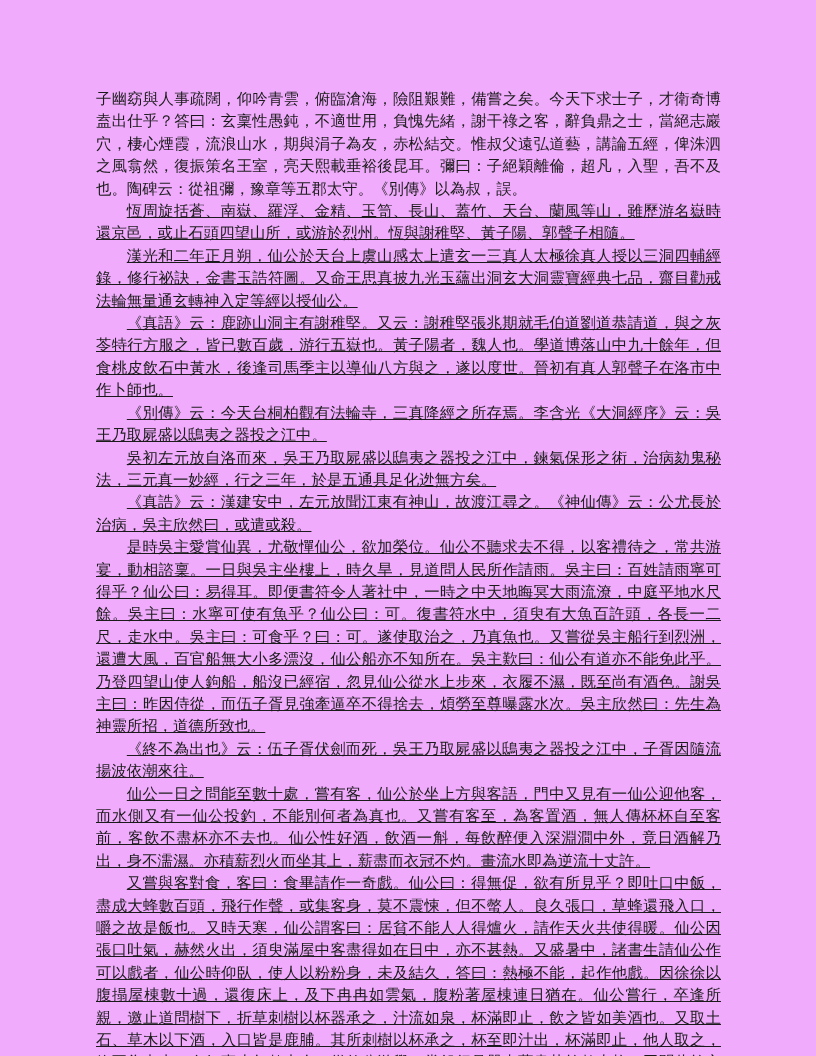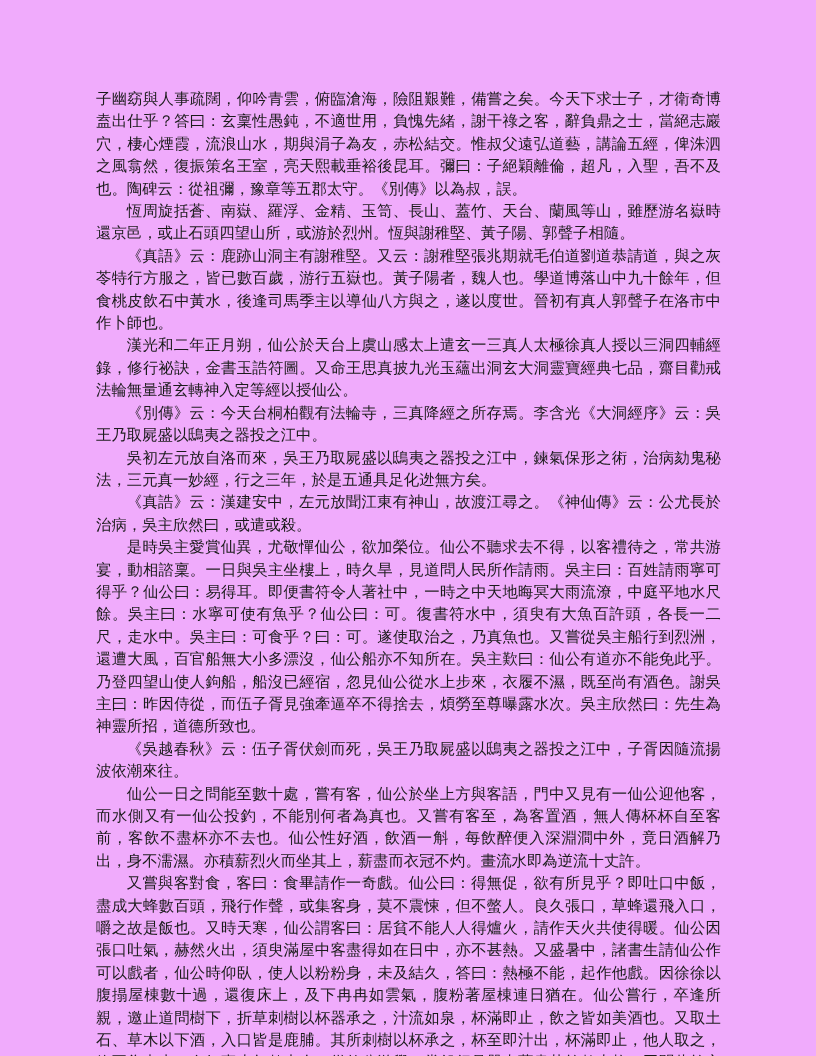--- a/index.html
+++ b/index.html
@@ -25,32 +25,33 @@
     line-height: 22.4px;
     text-align: justify;
     text-justify: inter-ideograph;
   }
   .para {
     margin: 0;
     padding: 0;
   }
   .para.indent {
     text-indent: 2em;
+    text-decoration: underline;
   }
 </style>
 </head>
 <body>
 
 <div class="page">
   <div class="text-block">
       <p class="para">子幽窈與人事疏闊，仰吟青雲，俯臨滄海，險阻艱難，備嘗之矣。今天下求士子，才衛奇博盍出仕乎？答曰：玄稟性愚鈍，不適世用，負愧先緒，謝干祿之客，辭負鼎之士，當絕志巖穴，棲心煙霞，流浪山水，期與涓子為友，赤松結交。惟叔父遠弘道藝，講論五經，俾洙泗之風翕然，復振策名王室，亮天熙載垂裕後昆耳。彌曰：子絕穎離倫，超凡，入聖，吾不及也。陶碑云：從祖彌，豫章等五郡太守。《別傳》以為叔，誤。</p>
       <p class="para indent">恆周旋括蒼、南嶽、羅浮、金精、玉笥、長山、蓋竹、天台、蘭風等山，雖歷游名嶽時還京邑，或止石頭四望山所，或游於烈州。恆與謝稚堅、黃子陽、郭聲子相隨。</p>
+      <p class="para indent">漢光和二年正月朔，仙公於天台上虞山感太上遣玄一三真人太極徐真人授以三洞四輔經錄，修行祕訣，金書玉誥符圖。又命王思真披九光玉蘊出洞玄大洞靈寶經典七品，齋目勸戒法輪無量通玄轉神入定等經以授仙公。</p>
       <p class="para indent">《真語》云：鹿跡山洞主有謝稚堅。又云：謝稚堅張兆期就毛伯道劉道恭請道，與之灰苓特行方服之，皆已數百歲，游行五嶽也。黃子陽者，魏人也。學道博落山中九十餘年，但食桃皮飲石中黃水，後逢司馬季主以導仙八方與之，遂以度世。晉初有真人郭聲子在洛市中作卜師也。</p>
-      <p class="para indent">漢光和二年正月朔，仙公於天台上虞山感太上遣玄一三真人太極徐真人授以三洞四輔經錄，修行祕訣，金書玉誥符圖。又命王思真披九光玉蘊出洞玄大洞靈寶經典七品，齋目勸戒法輪無量通玄轉神入定等經以授仙公。</p>
       <p class="para indent">《別傳》云：今天台桐柏觀有法輪寺，三真降經之所存焉。李含光《大洞經序》云：吳王乃取屍盛以鴟夷之器投之江中。</p>
       <p class="para indent">吳初左元放自洛而來，吳王乃取屍盛以鴟夷之器投之江中，鍊氣保形之術，治病劾鬼秘法，三元真一妙經，行之三年，於是五通具足化迯無方矣。</p>
       <p class="para indent">《真誥》云：漢建安中，左元放聞江東有神山，故渡江尋之。《神仙傳》云：公尤長於治病，吳主欣然曰，或遣或殺。</p>
       <p class="para indent">是時吳主愛賞仙異，尤敬憚仙公，欲加榮位。仙公不聽求去不得，以客禮待之，常共游宴，動相諮稟。一日與吳主坐樓上，時久旱，見道問人民所作請雨。吳主曰：百姓請雨寧可得乎？仙公曰：易得耳。即便書符令人著社中，一時之中天地晦冥大雨流潦，中庭平地水尺餘。吳主曰：水寧可使有魚乎？仙公曰：可。復書符水中，須臾有大魚百許頭，各長一二尺，走水中。吳主曰：可食乎？曰：可。遂使取治之，乃真魚也。又嘗從吳主船行到烈洲，還遭大風，百官船無大小多漂沒，仙公船亦不知所在。吳主歎曰：仙公有道亦不能免此乎。乃登四望山使人鉤船，船沒已經宿，忽見仙公從水上步來，衣履不濕，既至尚有酒色。謝吳主曰：昨因侍從，而伍子胥見強牽逼卒不得捨去，煩勞至尊曝露水次。吳主欣然曰：先生為神靈所招，道德所致也。</p>
-      <p class="para indent">《吳越春秋》云：伍子胥伏劍而死，吳王乃取屍盛以鴟夷之器投之江中，子胥因隨流揚波依潮來往。</p>
+      <p class="para indent">《終不為出也》云：伍子胥伏劍而死，吳王乃取屍盛以鴟夷之器投之江中，子胥因隨流揚波依潮來往。</p>
       <p class="para indent">仙公一日之問能至數十處，嘗有客，仙公於坐上方與客語，門中又見有一仙公迎他客，而水側又有一仙公投釣，不能別何者為真也。又嘗有客至，為客置酒，無人傳杯杯自至客前，客飲不盡杯亦不去也。仙公性好酒，飲酒一斛，每飲醉便入深淵澗中外，竟日酒解乃出，身不濡濕。亦積薪烈火而坐其上，薪盡而衣冠不灼。畫流水即為逆流十丈許。</p>
       <p class="para indent">又嘗與客對食，客曰：食畢請作一奇戲。仙公曰：得無促，欲有所見乎？即吐口中飯，盡成大蜂數百頭，飛行作聲，或集客身，莫不震悚，但不螫人。良久張口，草蜂還飛入口，嚼之故是飯也。又時天寒，仙公謂客曰：居貧不能人人得爐火，請作天火共使得暖。仙公因張口吐氣，赫然火出，須臾滿屋中客盡得如在日中，亦不甚熱。又盛暑中，諸書生請仙公作可以戲者，仙公時仰臥，使人以粉粉身，未及結久，答曰：熱極不能，起作他戲。因徐徐以腹搨屋棟數十過，還復床上，及下冉冉如雲氣，腹粉著屋棟連日猶在。仙公嘗行，卒逢所親，邀止道問樹下，折草刺樹以杯器承之，汁流如泉，杯滿即止，飲之皆如美酒也。又取土石、草木以下酒，入口皆是鹿脯。其所刺樹以杯承之，杯至即汁出，杯滿即止，他人取之，終不為出也。有好事少年數十人，從仙公游學，嘗船行見器中藏書札符數十枚，因問此符之驗能為何事，可得見否。仙公曰：符亦何以為乎。即取一符投江，中流而下。仙公曰：何如？客曰：吾投之亦能爾。仙公又取一符投江中，逆流而上。曰：何如？客曰：異矣。又取一符投江中，即停立不動，須臾下</p>
     </div>
 </div>
 
 </body></html>

